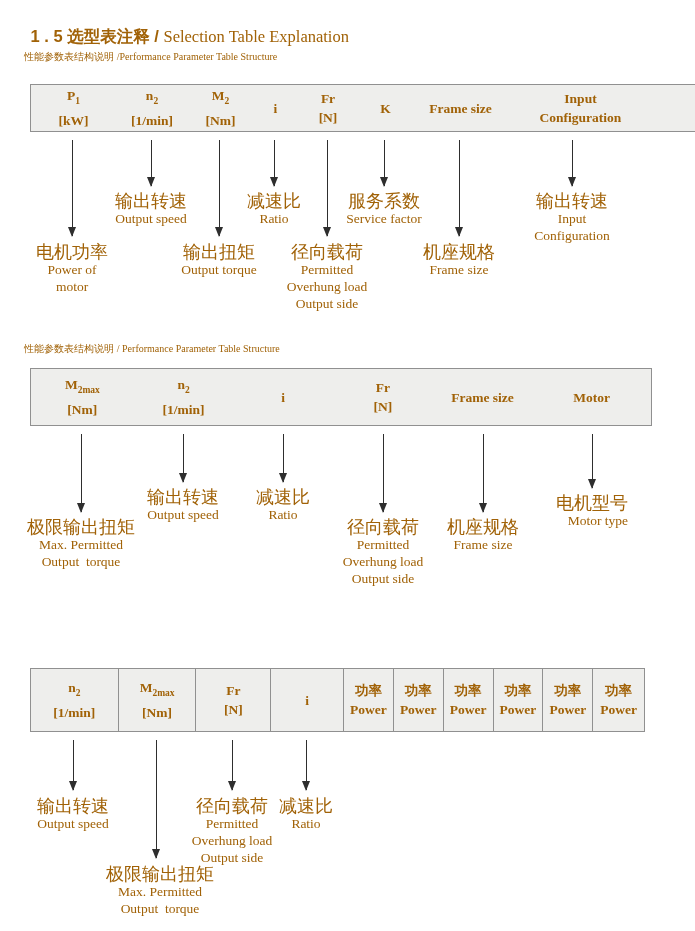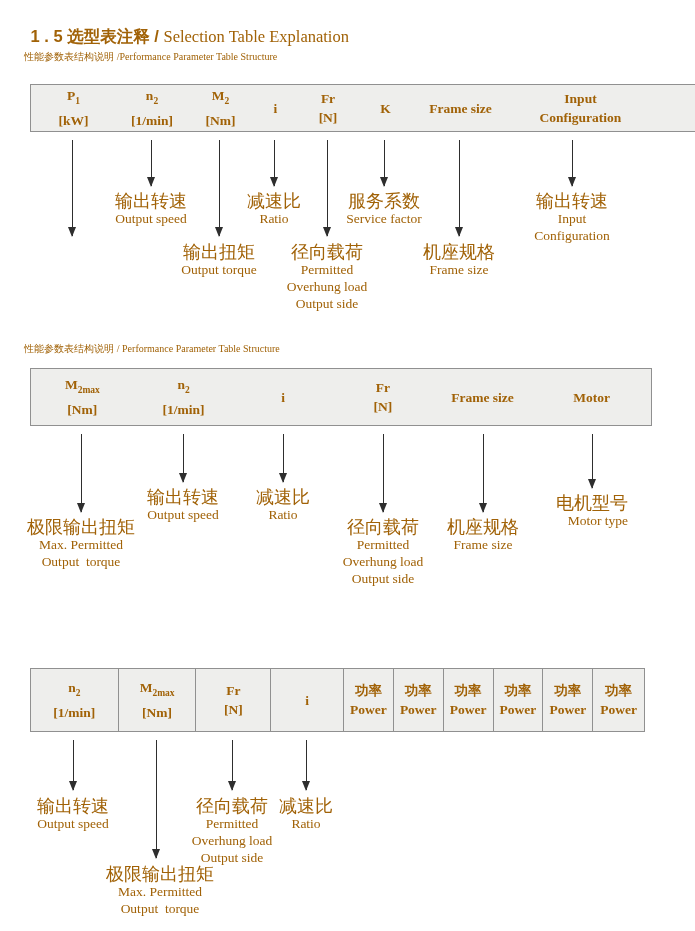--- a/index.html
+++ b/index.html
@@ -97,20 +97,25 @@
   <div class="lbl" style="left:384px;top:193px;">
     <div class="zh">服务系数</div>
     <div>Service factor</div>
   </div>
   <div class="lbl" style="left:572px;top:193px;">
     <div class="zh">输出转速</div>
     <div>Input</div>
     <div>Configuration</div>
   </div>
 
+  <div class="lbl" style="left:72px;top:244px;">
+    <div class="zh">电机功率</div>
+    <div>Power of</div>
+    <div>motor</div>
+  </div>
   <div class="lbl" style="left:219px;top:244px;">
     <div class="zh">输出扭矩</div>
     <div>Output torque</div>
   </div>
   <div class="lbl" style="left:327px;top:244px;">
     <div class="zh">径向载荷</div>
     <div>Permitted</div>
     <div>Overhung load</div>
     <div>Output side</div>
   </div>

